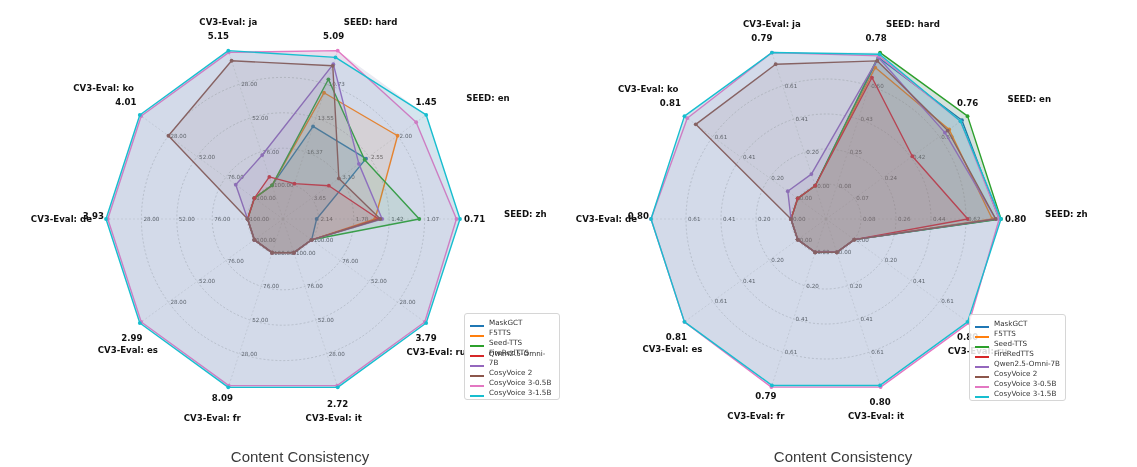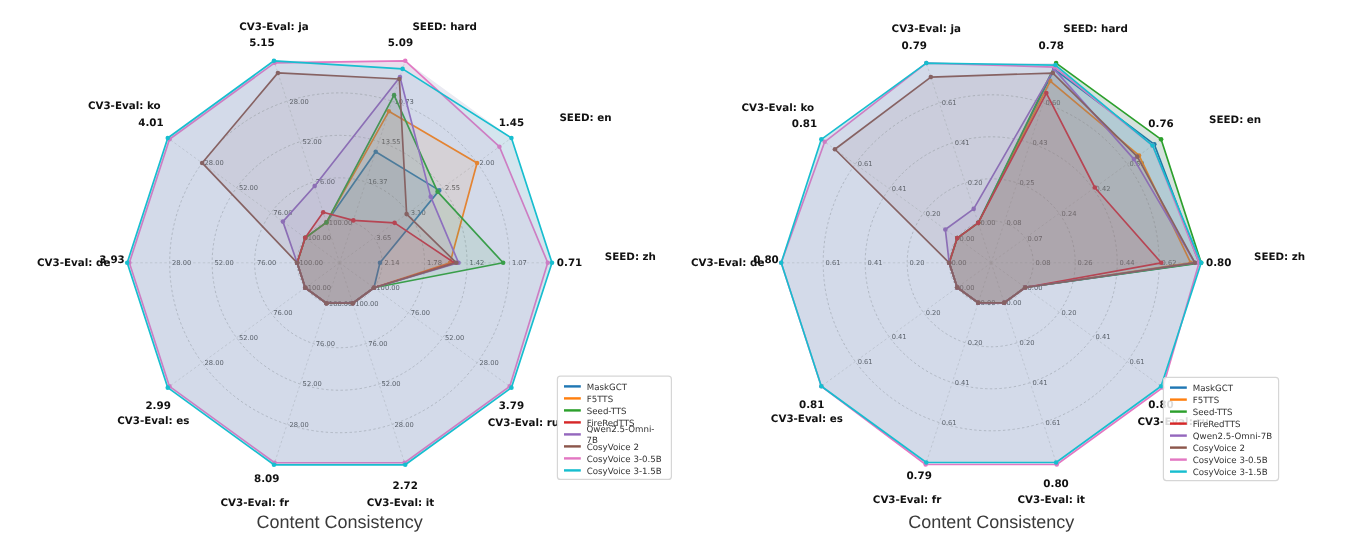--- a/index.html
+++ b/index.html
@@ -1,23 +1,23 @@
 <!DOCTYPE html>
 <html><head>
 <meta charset="utf-8">
 <style>
   html, body { margin:0; padding:0; background:#ffffff; }
   body { width:1137px; height:467px; position:relative; overflow:hidden; font-family:"DejaVu Sans", sans-serif; }
   .panel { position:absolute; top:0; height:467px; }
   #panel-left { left:0; width:560px; }
   #panel-right { left:560px; width:577px; }
   svg { position:absolute; left:0; top:0; }
-  .caption { position:absolute; top:427px; font-family:"Liberation Sans", sans-serif; font-size:15px; color:#3a3a3a; white-space:nowrap; transform:translateX(-50%); }
+  .caption { position:absolute; top:448px; font-family:"Liberation Sans", sans-serif; font-size:15px; color:#3a3a3a; white-space:nowrap; transform:translateX(-50%);margin-left:17px; }
   .legend { position:absolute; background:rgba(255,255,255,0.85); border:1px solid #d6d6d6; border-radius:3px; padding:3px 5px 2px 5px; font-family:"DejaVu Sans", sans-serif; font-size:7.2px; color:#333; }
-  .legend-row { display:flex; align-items:center; height:10px; }
+  .legend-row { display:flex; align-items:flex-end; height:10px; }
   .legend-swatch { width:14px; height:2px; margin-right:5px; display:inline-block; }
   .axis-label { font-family:"DejaVu Sans", sans-serif; font-weight:bold; font-size:8.6px; fill:#111; }
   .max-label { font-family:"DejaVu Sans", sans-serif; font-weight:bold; font-size:8.6px; fill:#111; }
   .tick-label { font-family:"DejaVu Sans", sans-serif; font-size:5.6px; fill:#555; }
 </style>
 </head>
 <body>
 
 <div class="panel" id="panel-left">
   <svg id="svg-left" width="560" height="467">

